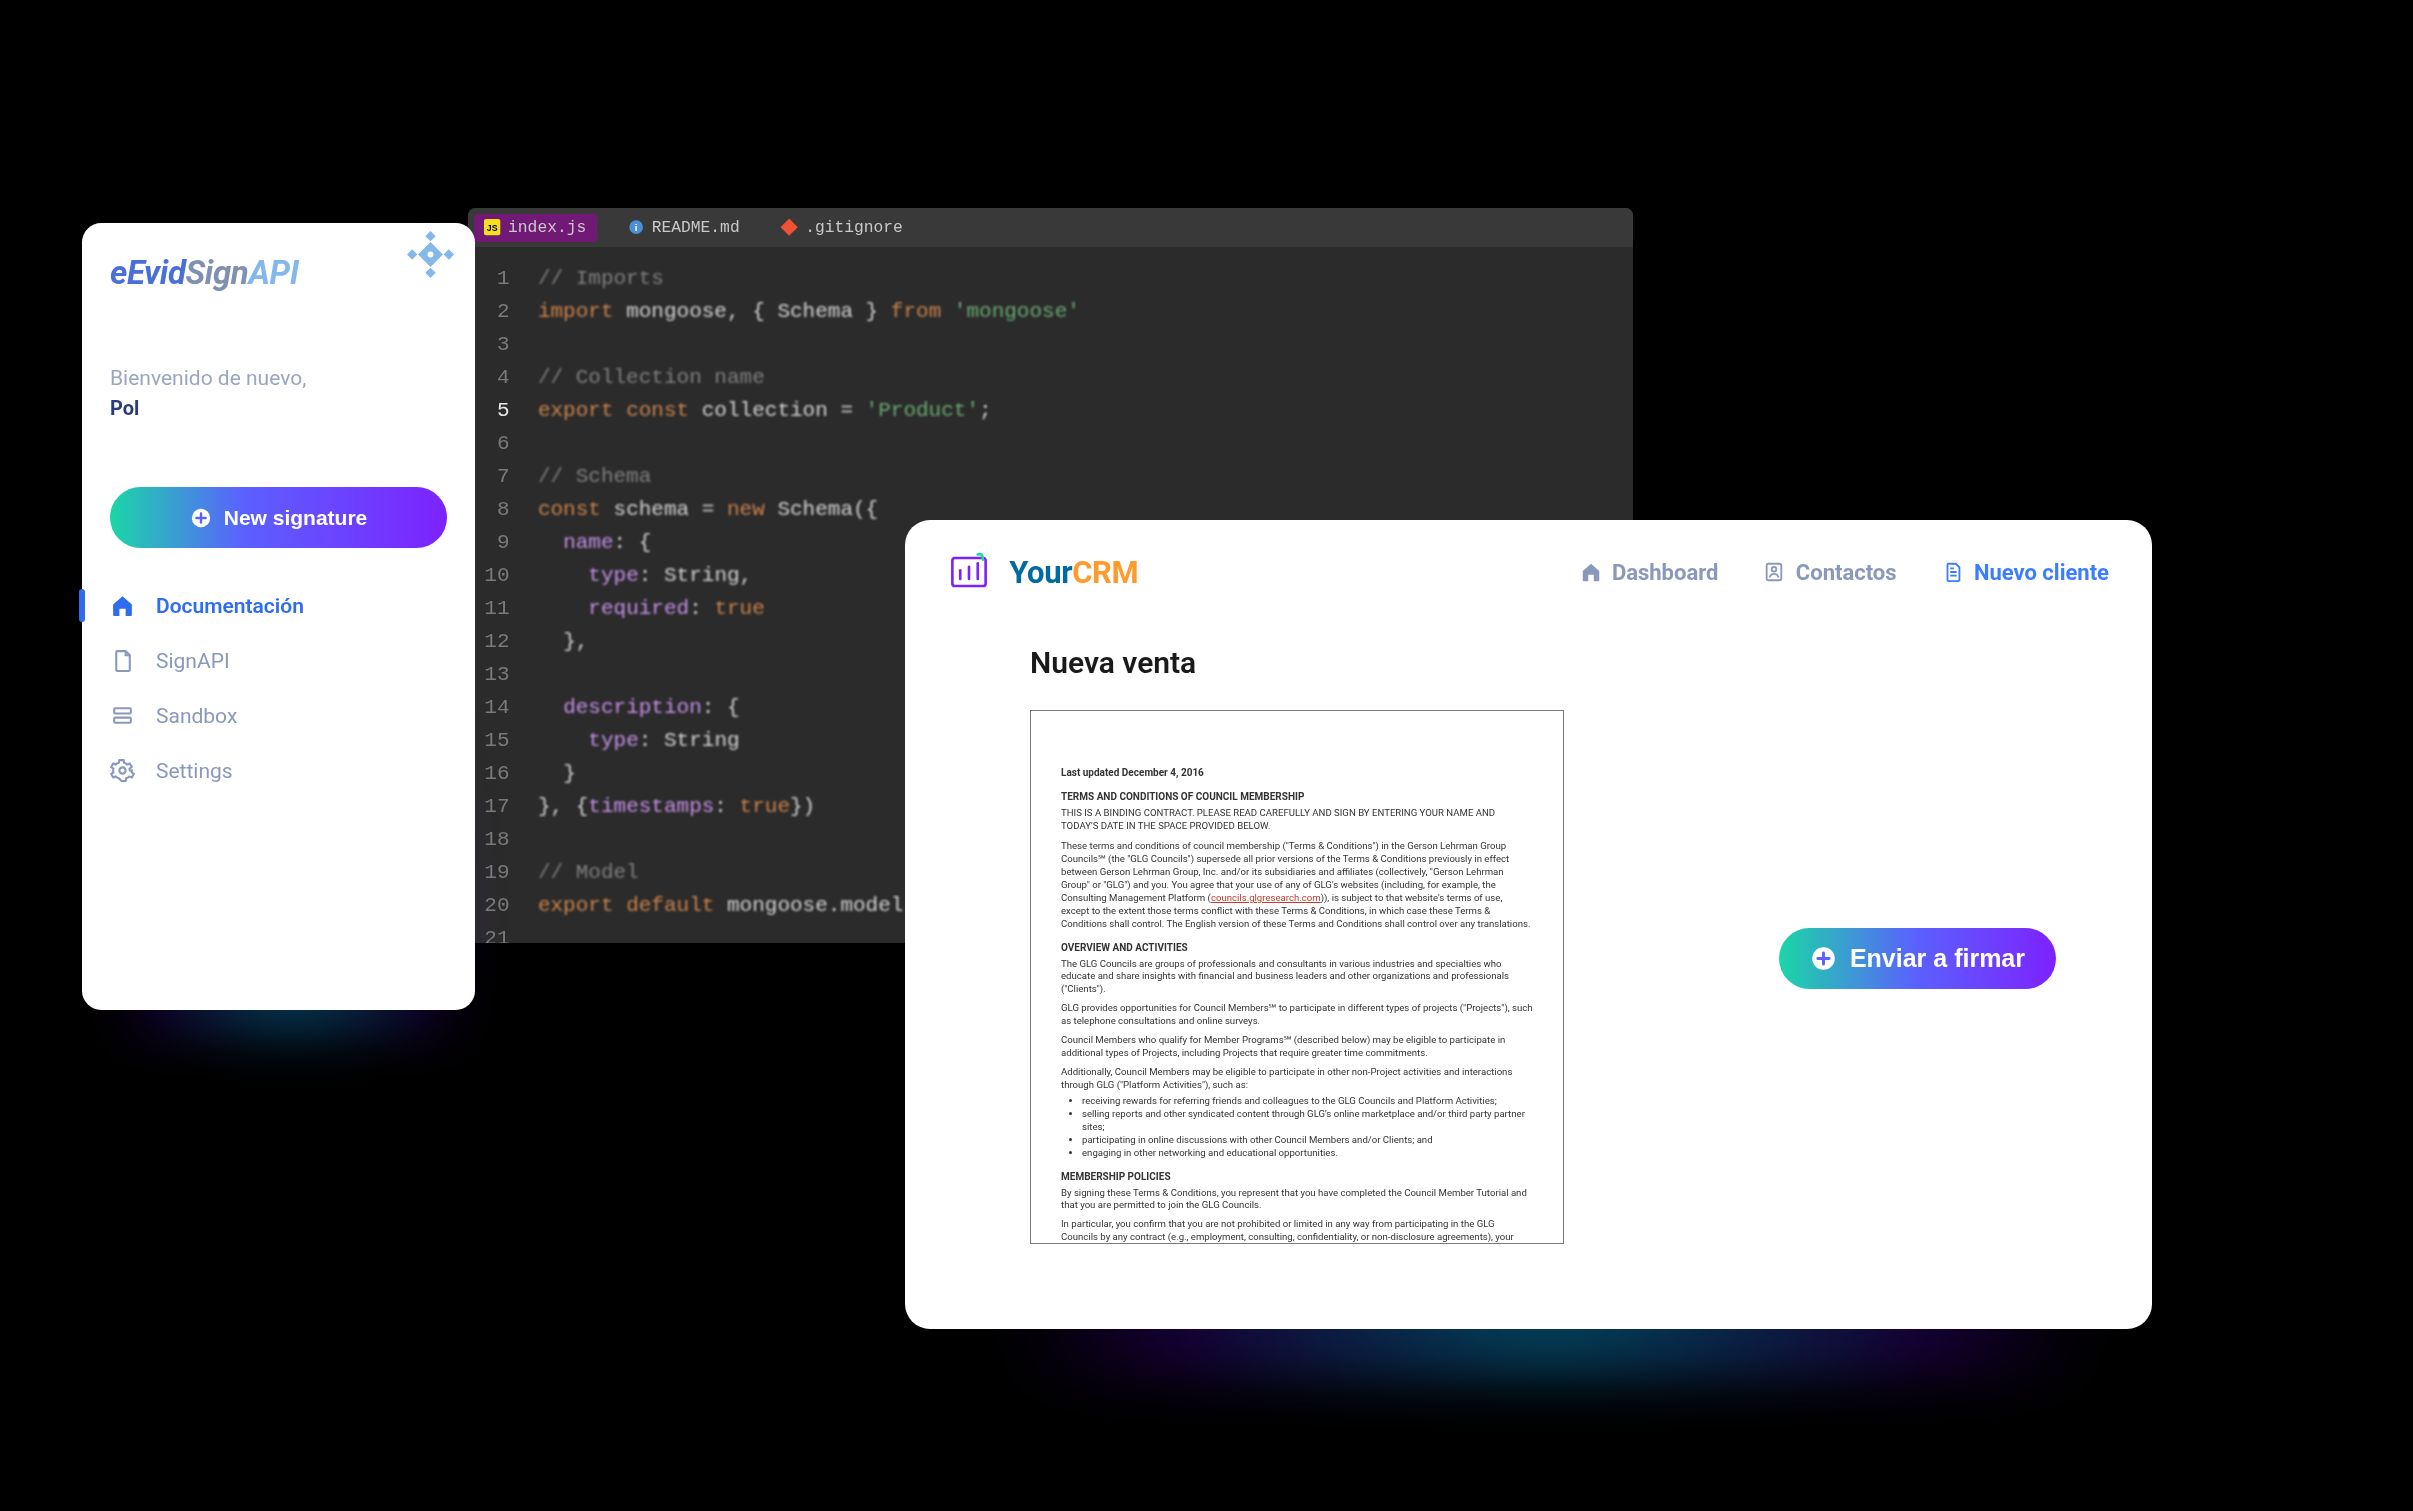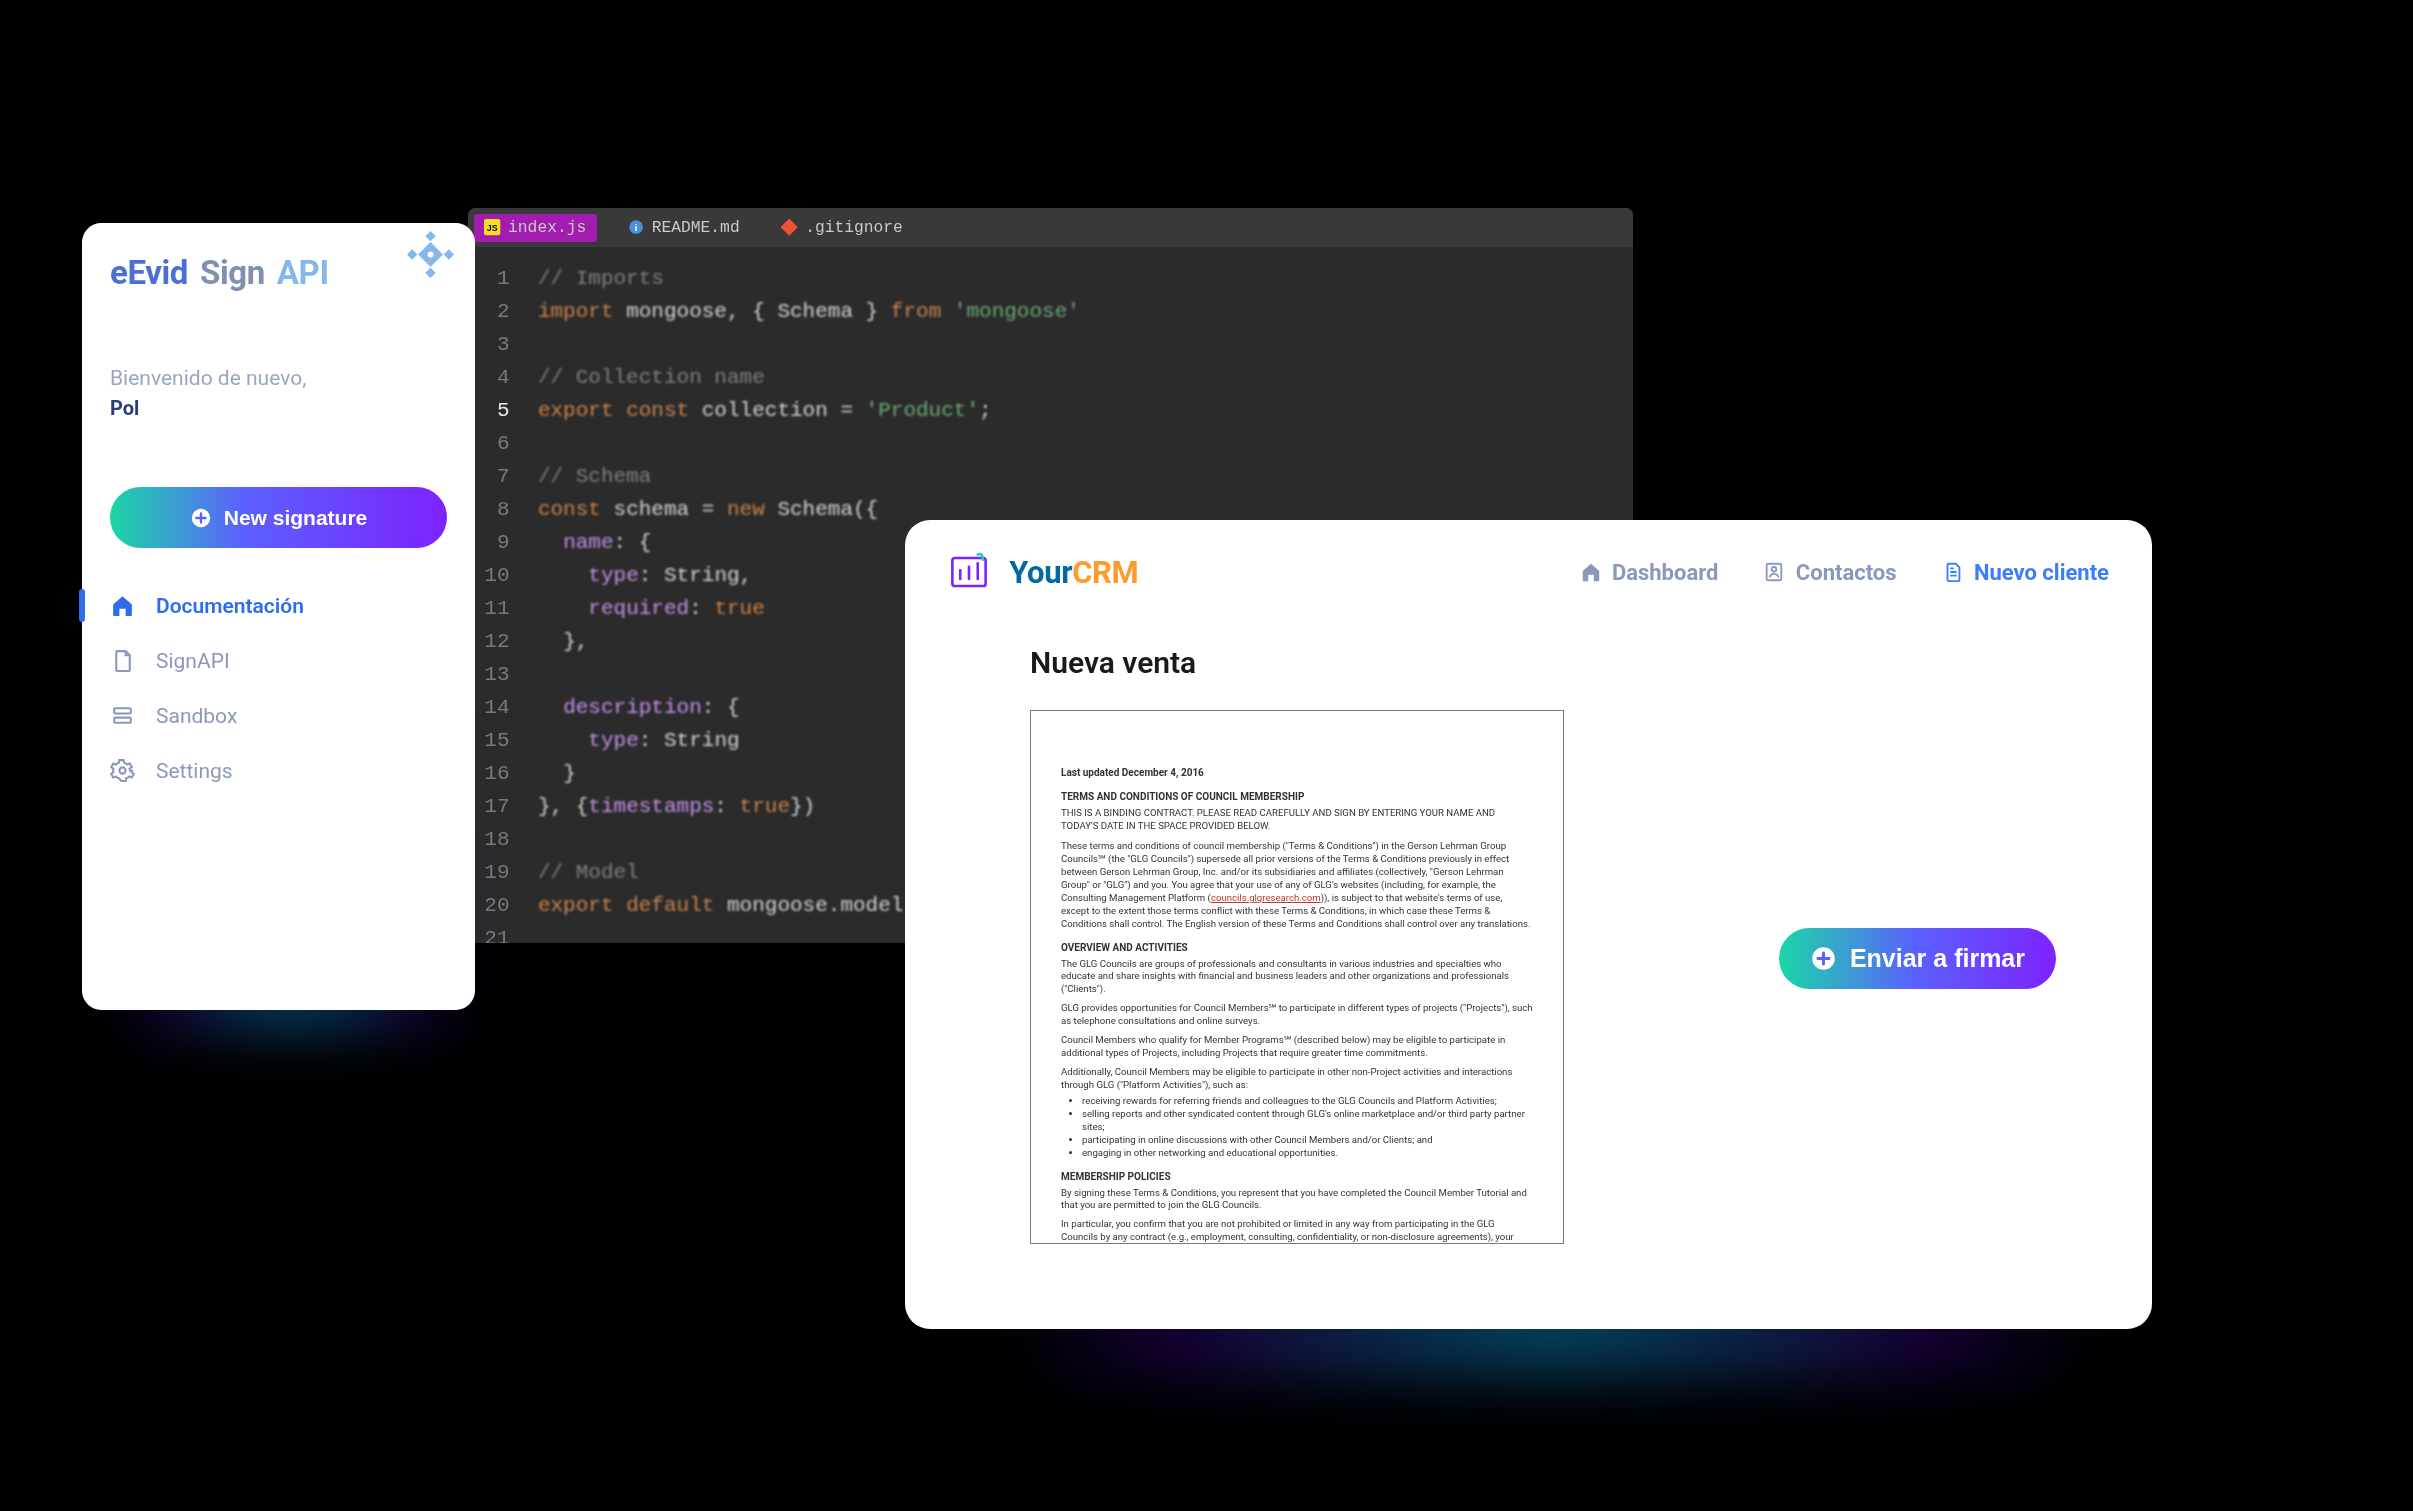--- a/index.html
+++ b/index.html
@@ -35,21 +35,21 @@
     color: #c9c9c9;
     font-size: 16.3px;
   }
   .editor .tabs .tab {
     display: flex;
     align-items: center;
     gap: 7.4px;
     padding: 4.5px 10.4px;
     border-radius: 3px;
   }
-  .editor .tabs .tab.active { background: #a21caf; }
+  .editor .tabs .tab.active { background: #701a75; }
   .editor .tabs .tabicon { width: 16.3px; height: 16.3px; display:inline-block; }
   .editor .tabs .tabicon svg { width:100%; height:100%; }
   .editor .code-area { display:flex; height: calc(100% - 39px); }
   .editor .gutter {
     background: #2b2b2b;
     color: #7a7a7a;
     font-size: 21px;
     line-height: 33px;
     text-align: right;
     padding: 15px 13.4px 0 16.3px;
@@ -89,22 +89,23 @@
     width: 393px;
     height: 787px;
     background: #fff;
     border-radius: 19.3px;
     z-index: 5;
     padding: 30px 28px;
   }
   .brand {
     display: flex;
     align-items: baseline;
-    gap: 12px;
+    gap: 0;
     position: relative;
+    font-style: italic;
   }
   .brand .brand-text {
     font-size: 33px;
     font-weight: 700;
     letter-spacing: -0.4px;
   }
   .brand .b1 { color: #4a6fd6; }
   .brand .b2 { color: #7f90b0; }
   .brand .b3 { color: #85b8ea; font-weight:700;}
   .brand .logo-icon {

